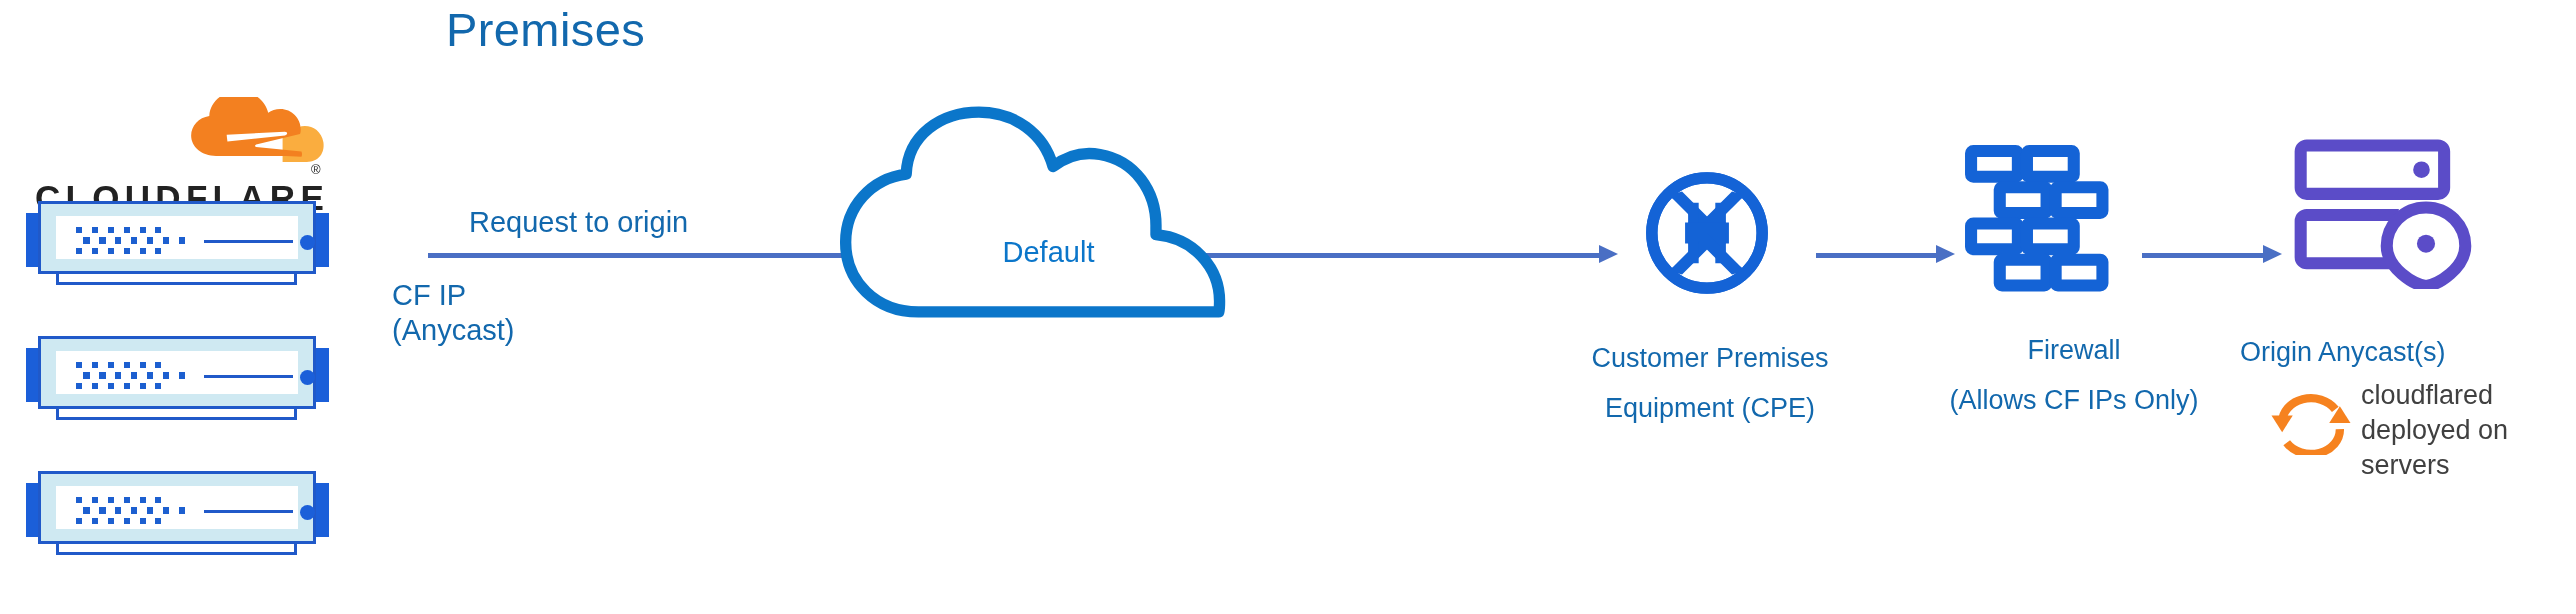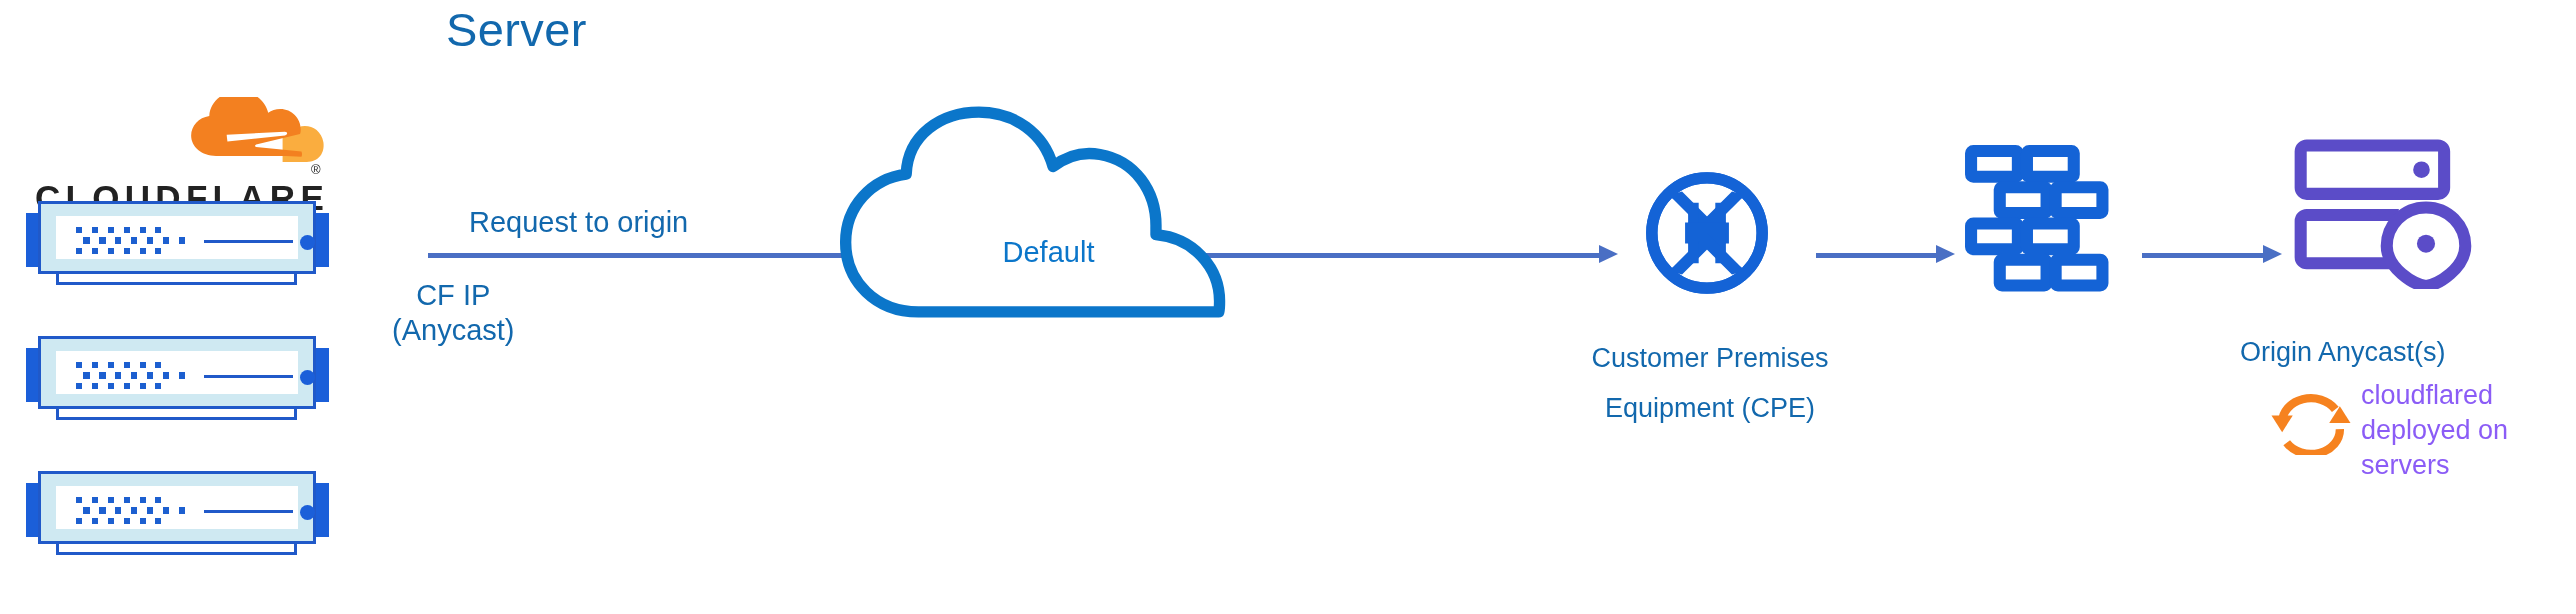--- a/index.html
+++ b/index.html
@@ -108,41 +108,41 @@
   #firewall-icon { left: 1962px; top: 142px; width: 148px; height: 151px; }
   #firewall-label { left: 1862px; top: 325px; width: 424px; }
 
   #origin-icon { left: 2293px; top: 138px; width: 189px; height: 151px; }
   #origin-label { left: 2240px; top: 327px; width: 318px; text-align: left; }
 
   #cloudflared-group { left: 2270px; top: 378px; width: 303px; height: 136px; }
   #cloudflared-icon { position: absolute; left: 0px; top: 3.8px; width: 82px; height: 73px; }
   #cloudflared-text {
     position: absolute; left: 91px; top: 0px; width: 204px;
-    font-size: 27px; line-height: 35px; color: #8b5cf6; text-align: left;
+    font-size: 27px; line-height: 35px; color: #404040; text-align: left;
     white-space: pre-line;
   }
 
   
   #request-label {
     left: 469px; top: 206px;
     font-size: 29px; color: #1268ad; white-space: nowrap;
   }
   #cfip-label {
     left: 392px; top: 278px;
     font-size: 29px; line-height: 35px; color: #1268ad;
-    white-space: pre-line; text-align: center;
+    white-space: pre-line; text-align: left;
   }
 </style>
 </head>
 <body>
 
 <div id="canvas">
 
-  <div class="abs" id="diagram-title">Server</div>
+  <div class="abs" id="diagram-title">Premises</div>
 
   <div class="abs" id="cf-logo">
     <div class="mark">
       <svg viewBox="0 0 185 86" width="140" height="65">
         <path d="M150 40 c13 -5 30 2 33 20 c2 14 -6 26 -22 26 l-32 0 l0 -46 z" fill="#faad3f"></path>
         <path d="M133 78 l-92 0 c-19 0 -33 -12 -33 -27 c0 -13 10 -24 24 -26 c1 -19 18 -33 39 -33 c19 0 35 12 39 29 c4 -3 10 -5 16 -5 c15 0 27 12 27 27 c0 2 0 4 -1 6 l-58 14 c-2 1 -2 3 0 3 l60 6 c1 3 1 5 0 7 z" fill="#f38020"></path>
         <path d="M55 50 l77 -4 c4 0 4 4 0 5 l-76 8 z" fill="#ffffff"></path>
       </svg>
     </div>
     <div class="wordmark">CLOUDFLARE</div>
@@ -306,20 +306,22 @@
         <rect x="86" y="12" width="62" height="34" rx="3"></rect>
         <rect x="50" y="60" width="62" height="34" rx="3"></rect>
         <rect x="124" y="60" width="62" height="34" rx="3"></rect>
         <rect x="12" y="108" width="62" height="34" rx="3"></rect>
         <rect x="86" y="108" width="62" height="34" rx="3"></rect>
         <rect x="50" y="156" width="62" height="34" rx="3"></rect>
         <rect x="124" y="156" width="62" height="34" rx="3"></rect>
       </g>
     </svg>
   </div>
+  <div class="node-label" id="firewall-label">Firewall
+(Allows CF IPs Only)</div>
 
   <div class="abs" id="origin-icon">
     <svg viewBox="0 0 250 200" width="189" height="151">
       <rect x="10" y="10" width="190" height="64" rx="8" fill="none" stroke="#5b4cc8" stroke-width="16"></rect>
       <circle cx="170" cy="42" r="11" fill="#5b4cc8"></circle>
       <path d="M140 102 L18 102 A8 8 0 0 0 10 110 L10 158 A8 8 0 0 0 18 166 L140 166" fill="none" stroke="#5b4cc8" stroke-width="16" stroke-linejoin="round"></path>
       <path d="M176 92 C 146 92 124 116 124 143 C 124 172 160 195 176 196 C 192 195 228 172 228 143 C 228 116 206 92 176 92 Z" fill="#ffffff" stroke="#5b4cc8" stroke-width="16"></path>
       <circle cx="176" cy="140" r="12" fill="#5b4cc8"></circle>
     </svg>
   </div>

